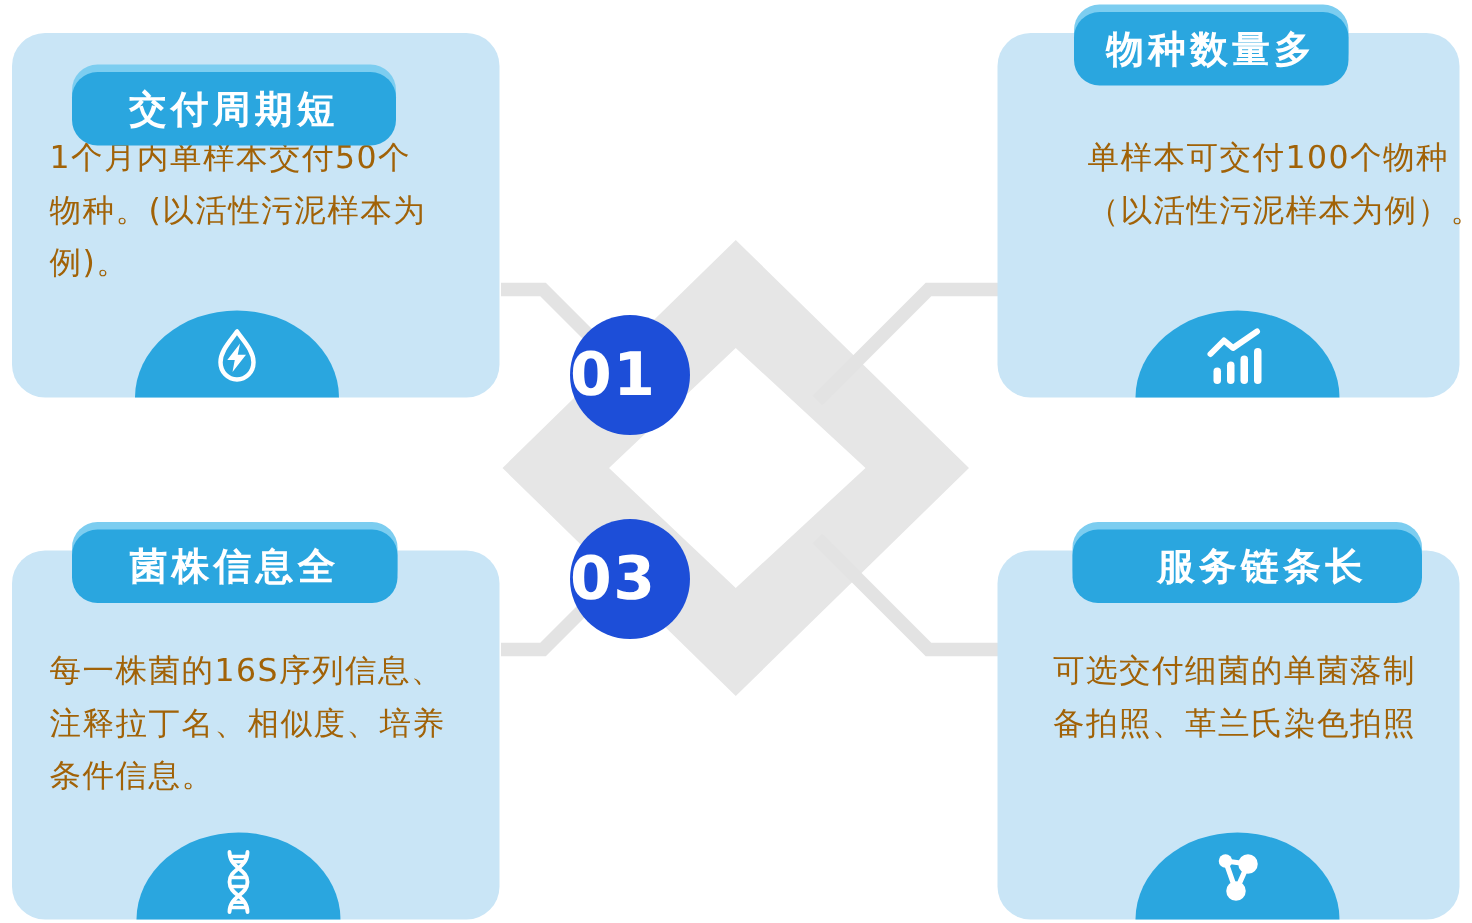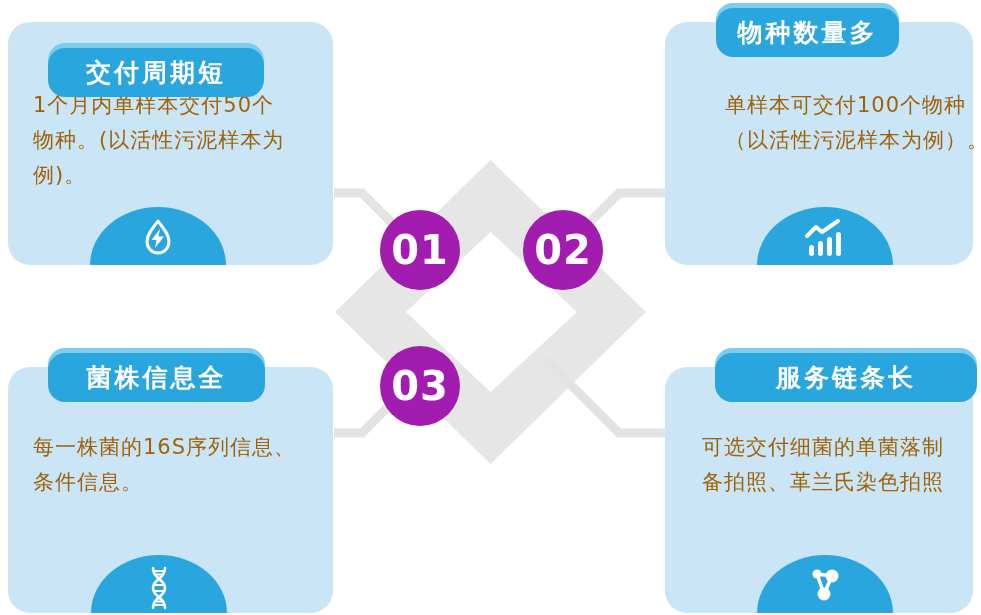--- a/index.html
+++ b/index.html
@@ -18,41 +18,41 @@
   .card-br{left:665px;top:367px;width:308px;height:246px;}
   .pill{
     position:absolute;height:49px;background:#2aa6df;border-radius:17px;z-index:3;
     box-shadow:0 -5px 0 0 #7ccdf0;
     color:#ffffff;font-size:25px;font-weight:bold;letter-spacing:3px;
     display:flex;align-items:center;justify-content:center;
   }
   .pill-tl{left:48px;top:8px;width:216px;margin-top:40px;}
   .pill-tr{left:716px;top:8px;width:183px;}
   .pill-bl{left:48px;top:353px;width:217px;}
-  .pill-br{left:715px;top:353px;width:262px;}
+  .pill-br{left:715px;top:353px;width:213px;padding-left:20px;}
   .body-text{position:absolute;z-index:2;color:#a16207;font-size:21px;letter-spacing:1px;}
   .body-text .ln{height:35px;line-height:35px;white-space:nowrap;}
   .bt-tl{left:33px;top:88px;}
   .bt-tr{left:705px;top:88px;margin-left:20px;}
   .bt-bl{left:33px;top:430px;}
   .bt-br{left:702px;top:430px;}
   .dome{
     position:absolute;width:136px;height:58px;background:#2aa6df;z-index:2;
     border-radius:68px 68px 0 0 / 58px 58px 0 0;
     display:flex;align-items:flex-start;justify-content:center;
   }
   .dome svg{margin-top:10px;}
   .dome-tl{left:90px;top:207px;}
   .dome-tr{left:757px;top:207px;}
   .dome-bl{left:91px;top:555px;}
   .dome-br{left:757px;top:555px;}
   .numcircle{
-    position:absolute;width:80px;height:80px;border-radius:50%;background:#a21caf;z-index:4;
+    position:absolute;width:80px;height:80px;border-radius:50%;background:#1d4ed8;z-index:4;
     color:#ffffff;font-size:40px;font-weight:bold;
-    display:flex;align-items:center;justify-content:center;letter-spacing:1px;
+    display:flex;align-items:center;letter-spacing:1px;
   }
   .nc-01{left:380px;top:210px;}
   .nc-02{left:523px;top:210px;}
   .nc-03{left:380px;top:346px;}
   .nc-04{left:523px;top:346px;}
   .center-label{
     position:absolute;left:390px;top:291px;width:201px;z-index:4;text-align:center;
     color:#000000;font-size:22px;font-weight:bold;line-height:30px;
   }
 </style>
@@ -102,20 +102,21 @@
       <polyline points="5,19 14,10 20,15 36,4" fill="none" stroke="#ffffff" stroke-width="4" stroke-linecap="round" stroke-linejoin="round"></polyline>
     </svg>
   </div>
 
   <div class="card card-bl"></div>
   <div class="pill pill-bl">
     <span>菌株信息全</span>
   </div>
   <div class="body-text bt-bl">
     <div class="ln">每一株菌的16S序列信息、</div>
+    <div class="ln">注释拉丁名、相似度、培养</div>
     <div class="ln">条件信息。</div>
   </div>
   <div class="dome dome-bl">
     <svg width="24" height="46" viewBox="0 0 24 46">
       <path d="M6,3 C6,14 18,14 18,23 C18,32 6,32 6,43" fill="none" stroke="#ffffff" stroke-width="2.6" stroke-linecap="round"></path>
       <path d="M18,3 C18,14 6,14 6,23 C6,32 18,32 18,43" fill="none" stroke="#ffffff" stroke-width="2.6" stroke-linecap="round"></path>
       <line x1="7" y1="6" x2="17" y2="6" stroke="#ffffff" stroke-width="2.2" stroke-linecap="round"></line>
       <line x1="8.5" y1="9.5" x2="15.5" y2="9.5" stroke="#ffffff" stroke-width="2.2" stroke-linecap="round"></line>
       <line x1="7.5" y1="20" x2="16.5" y2="20" stroke="#ffffff" stroke-width="2.2" stroke-linecap="round"></line>
       <line x1="7.5" y1="26" x2="16.5" y2="26" stroke="#ffffff" stroke-width="2.2" stroke-linecap="round"></line>
@@ -137,21 +138,18 @@
       <path d="M13,9 L28,11 L20,29 Z" fill="none" stroke="#ffffff" stroke-width="3.5" stroke-linejoin="round"></path>
       <circle cx="13" cy="9" r="4.5" fill="#ffffff"></circle>
       <circle cx="28" cy="11" r="6.5" fill="#ffffff"></circle>
       <circle cx="20" cy="29" r="6.5" fill="#ffffff"></circle>
     </svg>
   </div>
 
   <div class="numcircle nc-01">
     <span>01</span>
   </div>
-  <div class="numcircle nc-02">
-    <span>02</span>
-  </div>
   <div class="numcircle nc-03">
     <span>03</span>
   </div>
 
 
 </div>
 
 </body></html>

